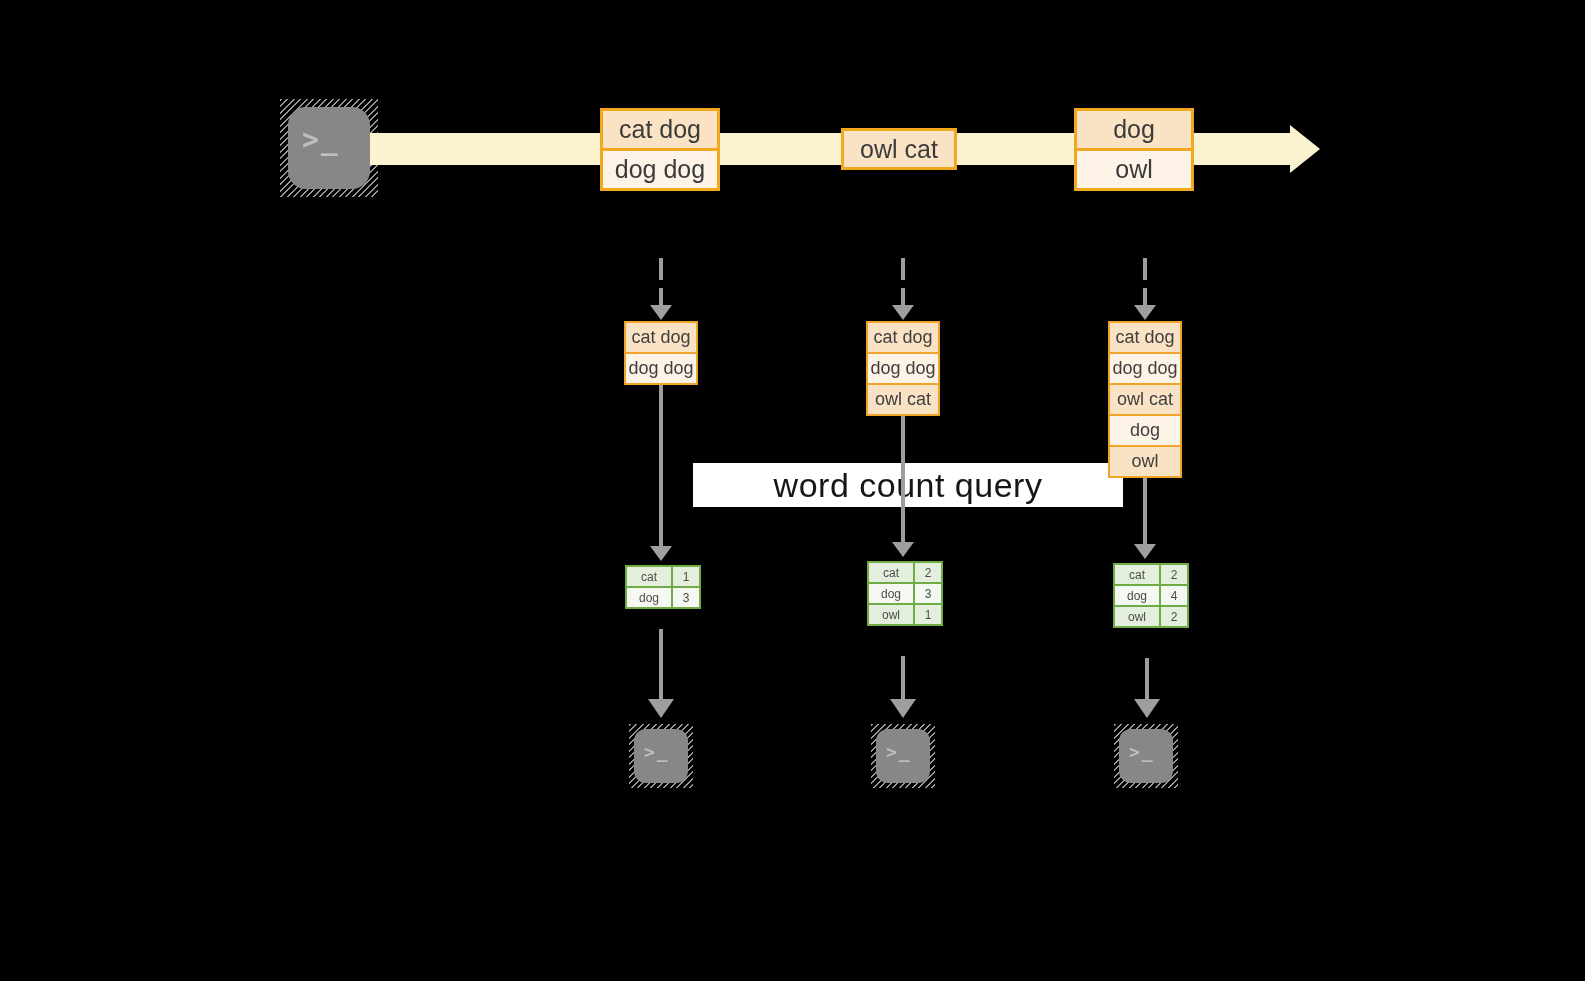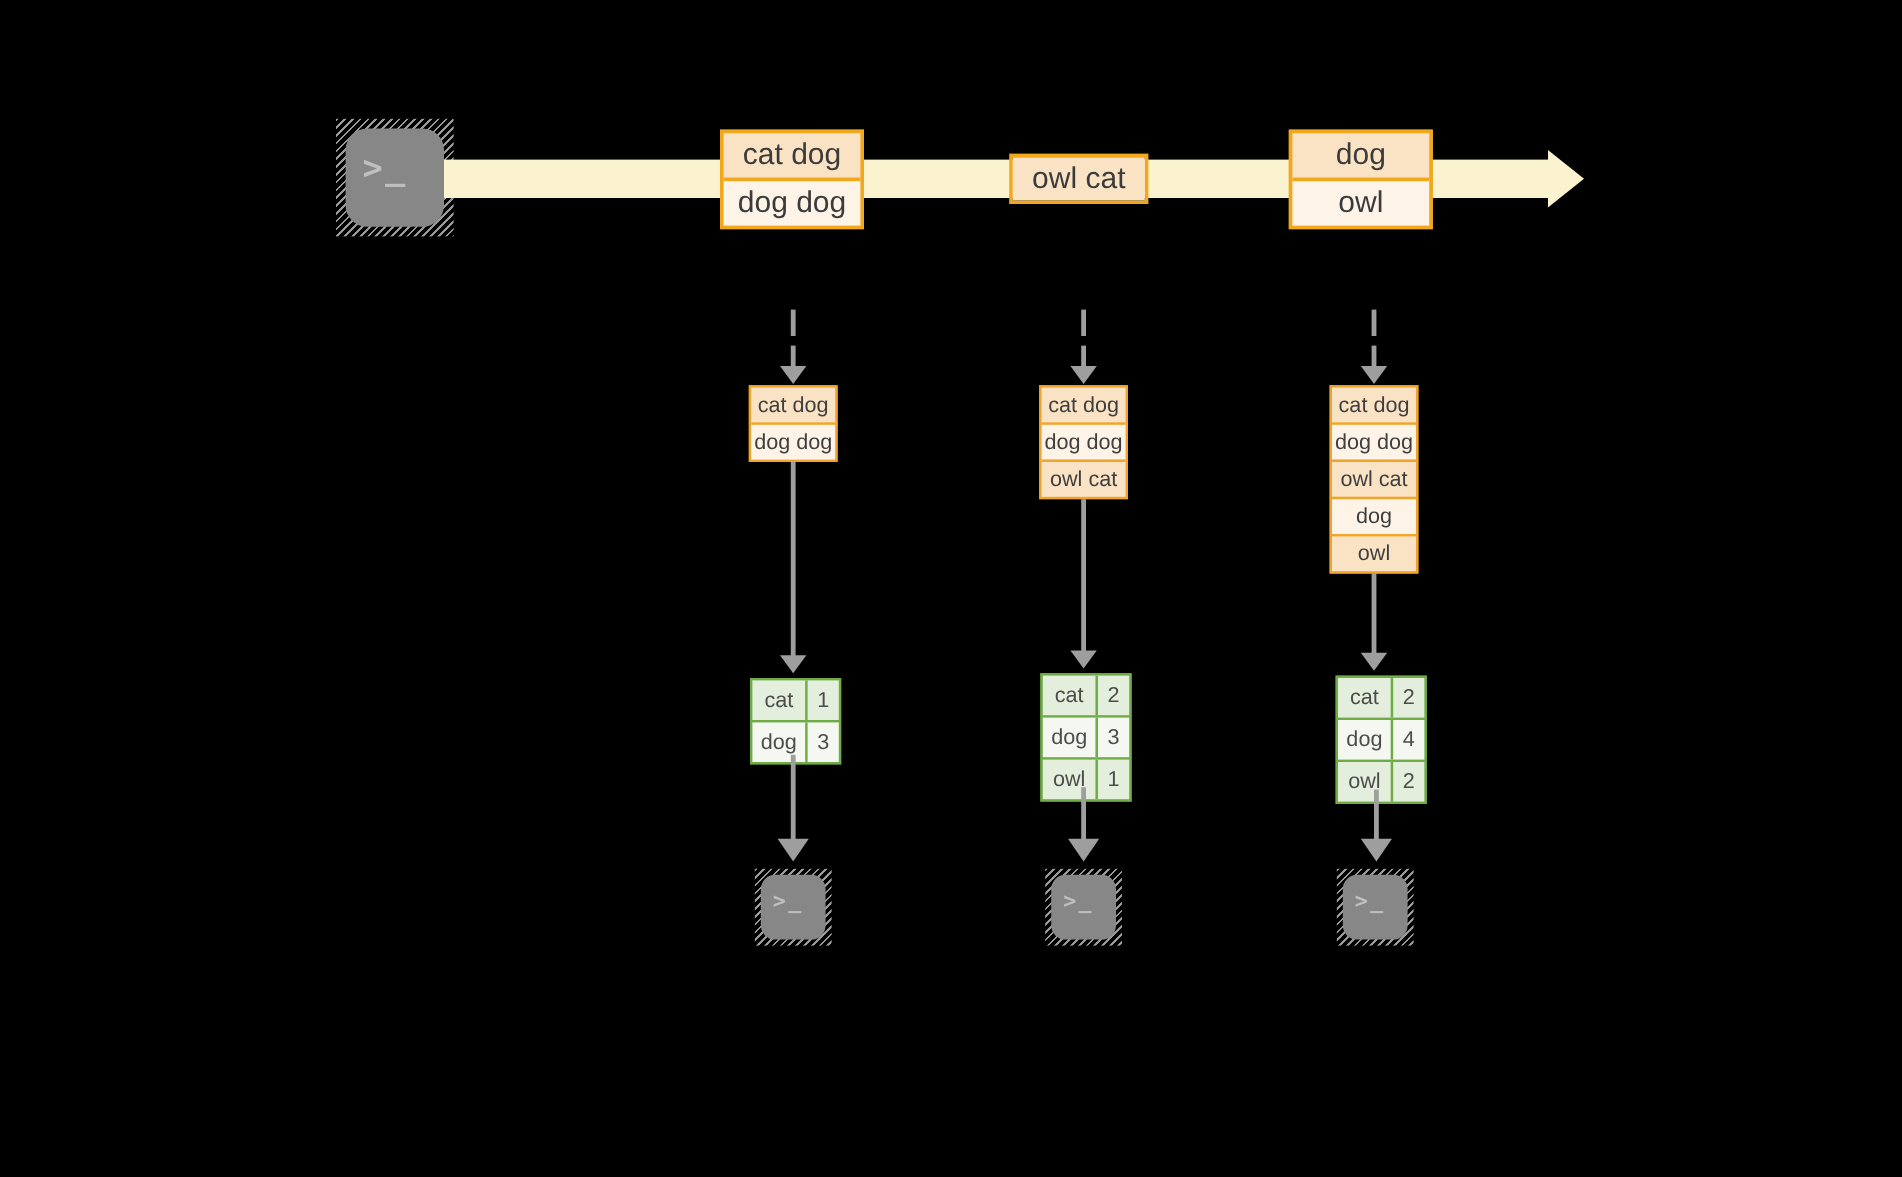--- a/index.html
+++ b/index.html
@@ -73,21 +73,21 @@
     display:flex;align-items:center;justify-content:center;z-index:5;
   }
   .banner span{font-size:34px;color:#161616;letter-spacing:.5px;}
   .over-banner{z-index:6;}
   
   .gtable{position:absolute;border:2px solid #6FAC46;background:#6FAC46;width:72px;}
   .grow{display:flex;}
   .grow + .grow{border-top:2px solid #6FAC46;}
   .gword,.gnum{
     display:flex;align-items:center;justify-content:center;
-    height:33px;font-size:18px;color:#4c4c4c;
+    height:19px;font-size:12px;color:#4c4c4c;
   }
   .gword{width:44px;}
   .gnum{width:26px;border-left:2px solid #6FAC46;}
   .sage .gword,.sage .gnum{background:#E4EEDC;}
   .lite .gword,.lite .gnum{background:#F4F8F0;}
   .gt-1{left:625px;top:565px;}
   .gt-2{left:867px;top:561px;}
   .gt-3{left:1113px;top:563px;}
   .head-big{
     position:absolute;width:0;height:0;
@@ -143,20 +143,23 @@
     <div class="cell peach">owl cat</div>
   </div>
   <div class="sbox sbox-3">
     <div class="cell peach">cat dog</div>
     <div class="cell cream">dog dog</div>
     <div class="cell peach">owl cat</div>
     <div class="cell cream">dog</div>
     <div class="cell peach">owl</div>
   </div>
 
+  <div class="banner">
+    <span>word count query</span>
+  </div>
 
   <div class="vline" style="left:659px;top:385px;height:162px;"></div>
   <div class="head-down" style="left:650px;top:546px;"></div>
 
   <div class="vline over-banner" style="left:901px;top:416px;height:127px;"></div>
   <div class="head-down" style="left:892px;top:542px;"></div>
 
   <div class="vline" style="left:1143px;top:478px;height:67px;"></div>
   <div class="head-down" style="left:1134px;top:544px;"></div>
 

